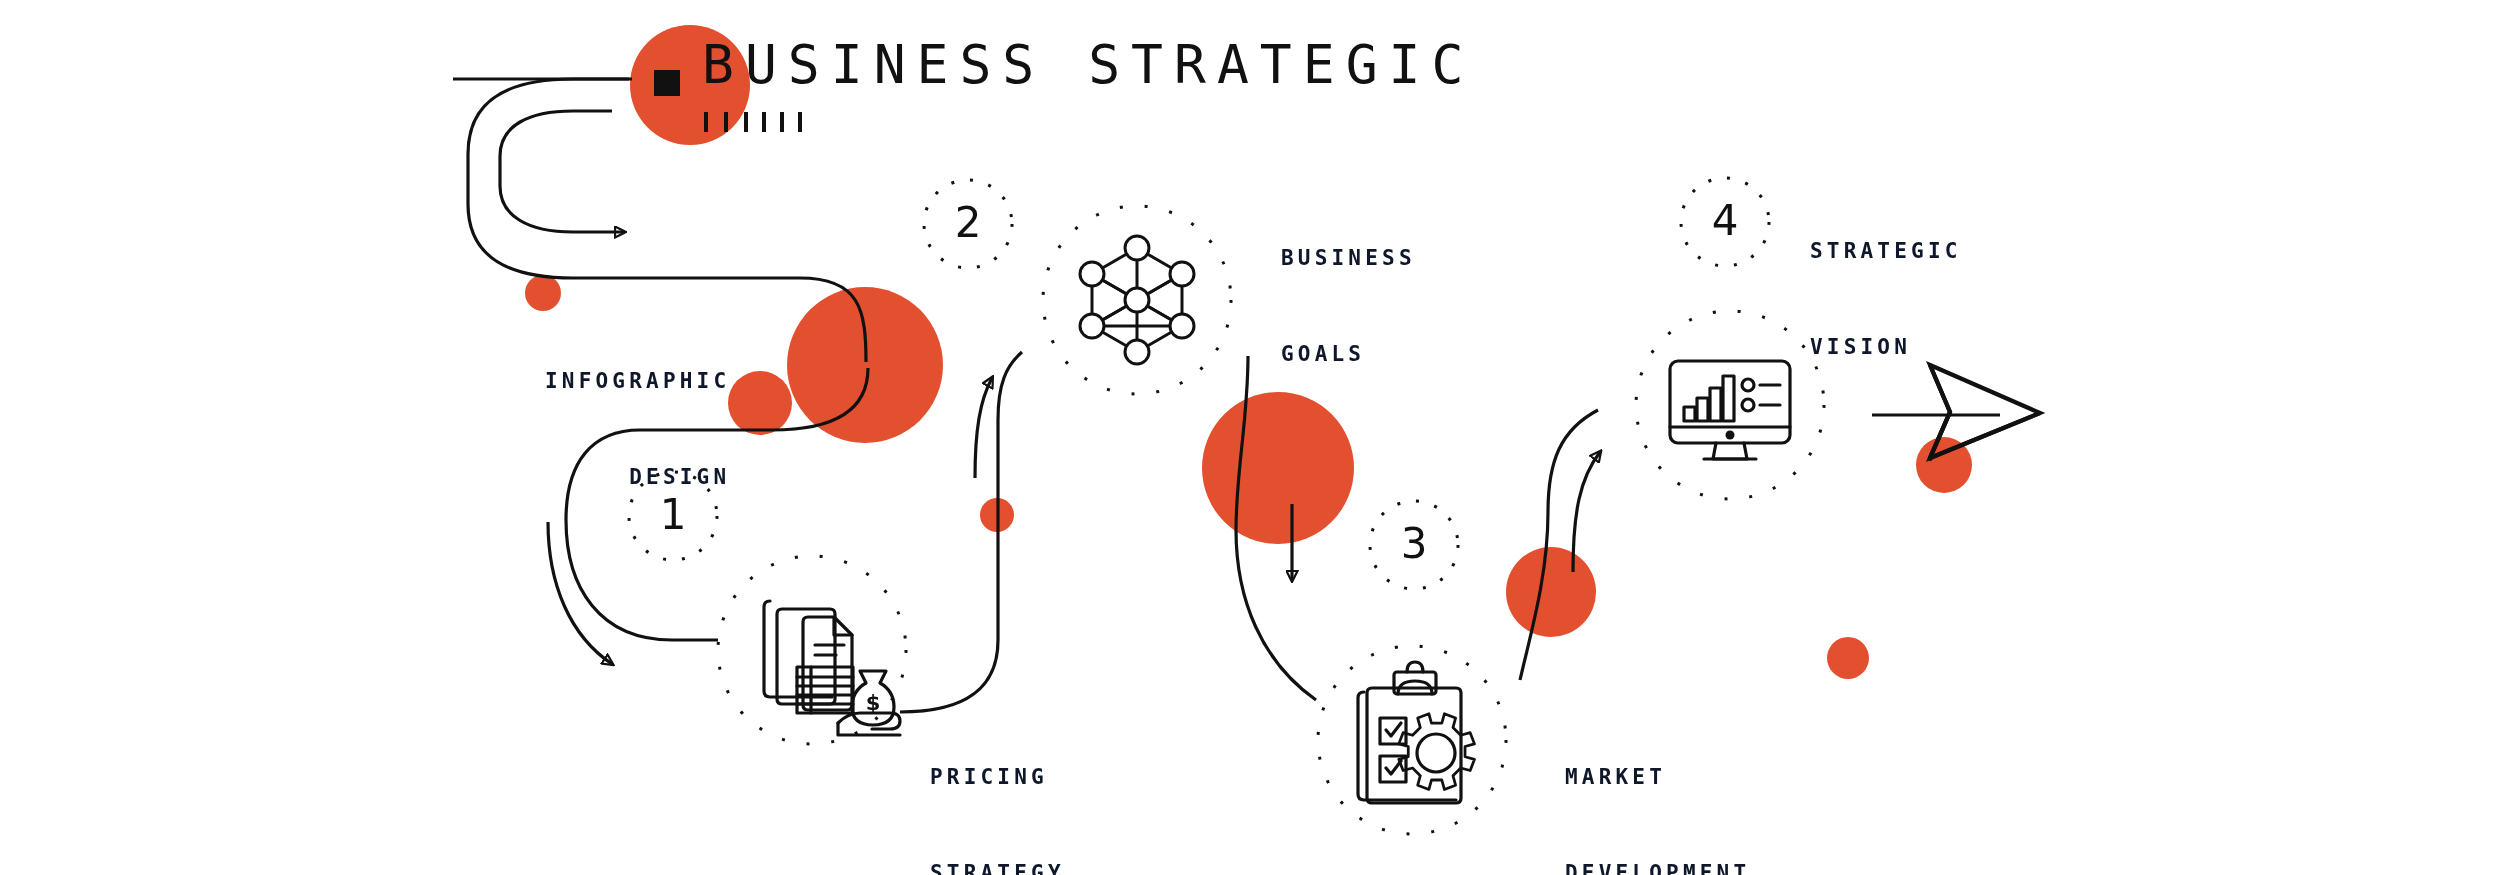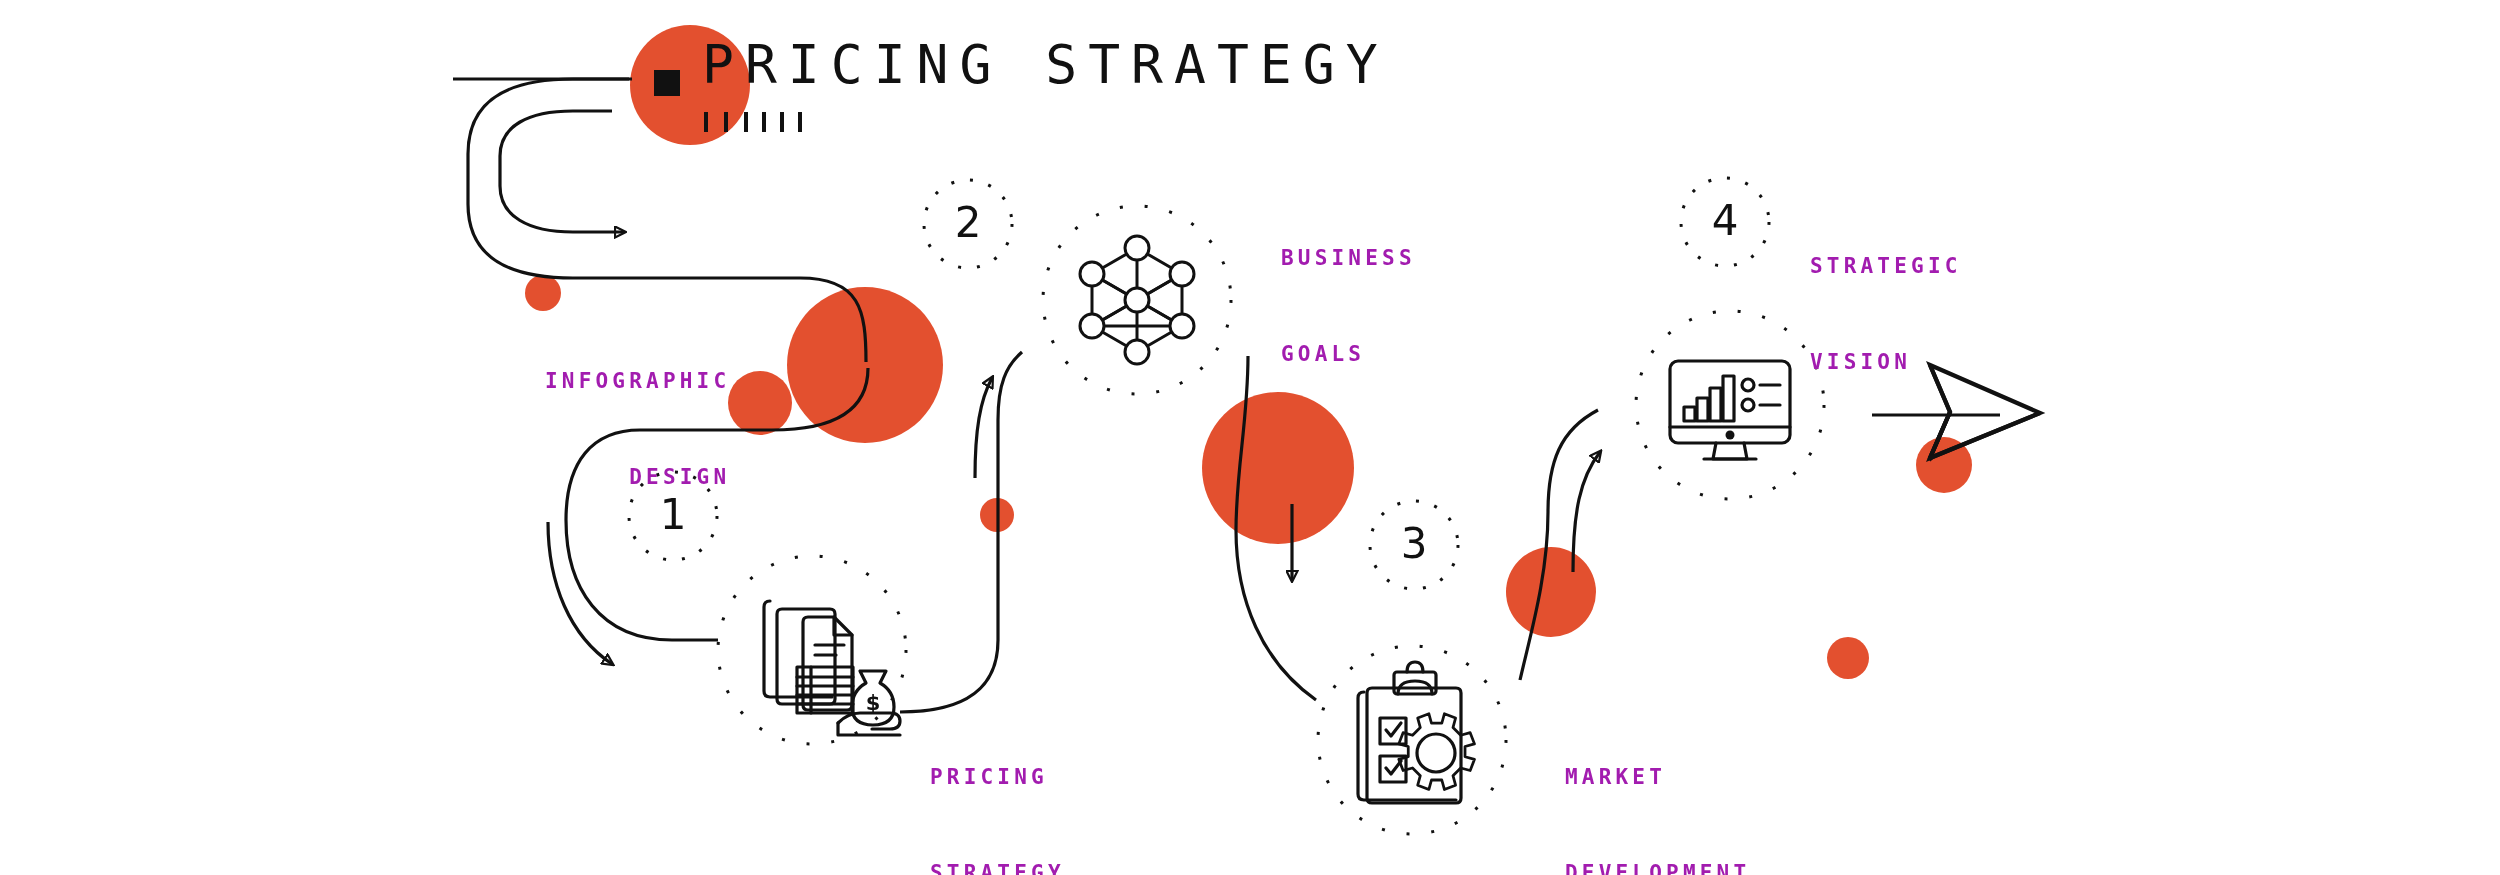--- a/index.html
+++ b/index.html
@@ -20,21 +20,21 @@
   }
   #art {
     position: absolute;
     left: 0;
     top: 0;
     width: 2500px;
     height: 875px;
   }
   .lbl {
     position: absolute;
-    color: #a21caf;
+    color: #0f172a;
     font-family: "DejaVu Sans Mono", "Liberation Mono", monospace;
     font-size: 21px;
     font-weight: 600;
     letter-spacing: 4.2px;
     line-height: 32px;
     white-space: pre;
     text-transform: uppercase;
   }
   #title-text {
     position: absolute;
@@ -45,21 +45,21 @@
     font-weight: 500;
     letter-spacing: 11px;
     color: #111111;
     white-space: pre;
     line-height: 56px;
   }
   #lbl-infographic { left: 545px; top: 301px; text-align: right; }
   #lbl-pricing     { left: 930px; top: 697px; }
   #lbl-goals       { left: 1281px; top: 178px; }
   #lbl-market      { left: 1565px; top: 697px; }
-  #lbl-vision      { left: 1810px; top: 186px; }
+  #lbl-vision      { left: 1810px; top: 171px; }
   #lbl-roadmap     { left: 1848px; top: 648px; }
   .step-num {
     position: absolute;
     font-family: "DejaVu Sans", "Liberation Sans", sans-serif;
     font-size: 42px;
     font-weight: 400;
     color: #111111;
     text-align: center;
     width: 40px;
     line-height: 42px;
@@ -307,21 +307,21 @@
 
     <g fill="none" stroke="#111111" stroke-width="4.2" stroke-linejoin="miter" stroke-linecap="butt">
       <path d="M 1930 365 L 2040 413 L 1930 458 L 1950 412 Z"></path>
       <path d="M 1950 412 L 1930 458 L 1932 460"></path>
       <path d="M 1930 365 L 1950 412 L 1930 458"></path>
       <path d="M 1930 458 L 2040 413"></path>
     </g>
 
   </svg>
 
-  <div id="title-text">PRICING STRATEGY</div>
+  <div id="title-text">BUSINESS STRATEGIC</div>
 
   <div class="step-num" style="left:653px; top:494px;">1</div>
   <div class="step-num" style="left:948px; top:202px;">2</div>
   <div class="step-num" style="left:1394px; top:523px;">3</div>
   <div class="step-num" style="left:1705px; top:200px;">4</div>
 
   <div class="lbl" id="lbl-infographic">
     <div>INFOGRAPHIC</div>
     <div>DESIGN</div>
   </div>

